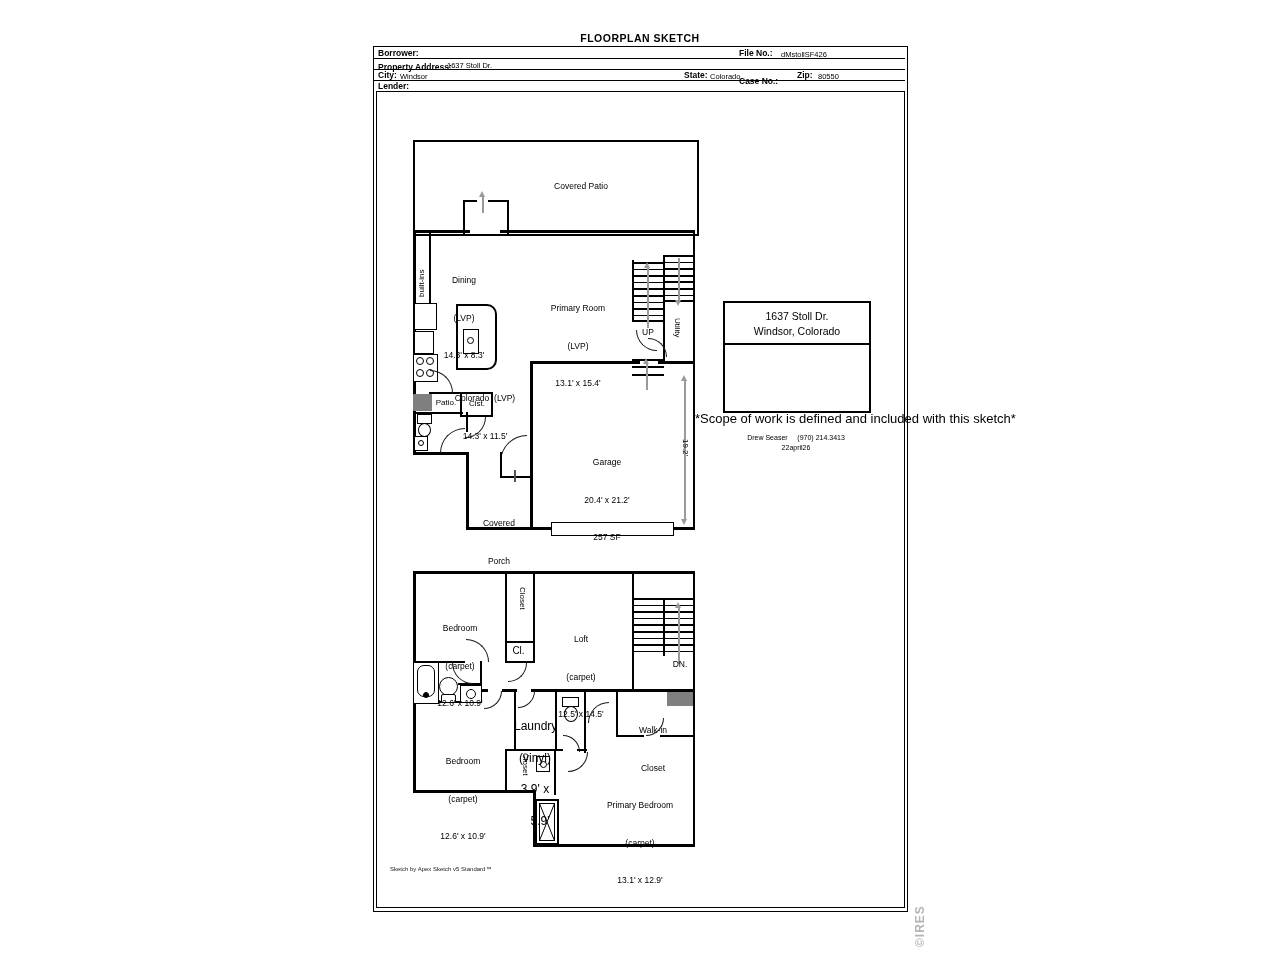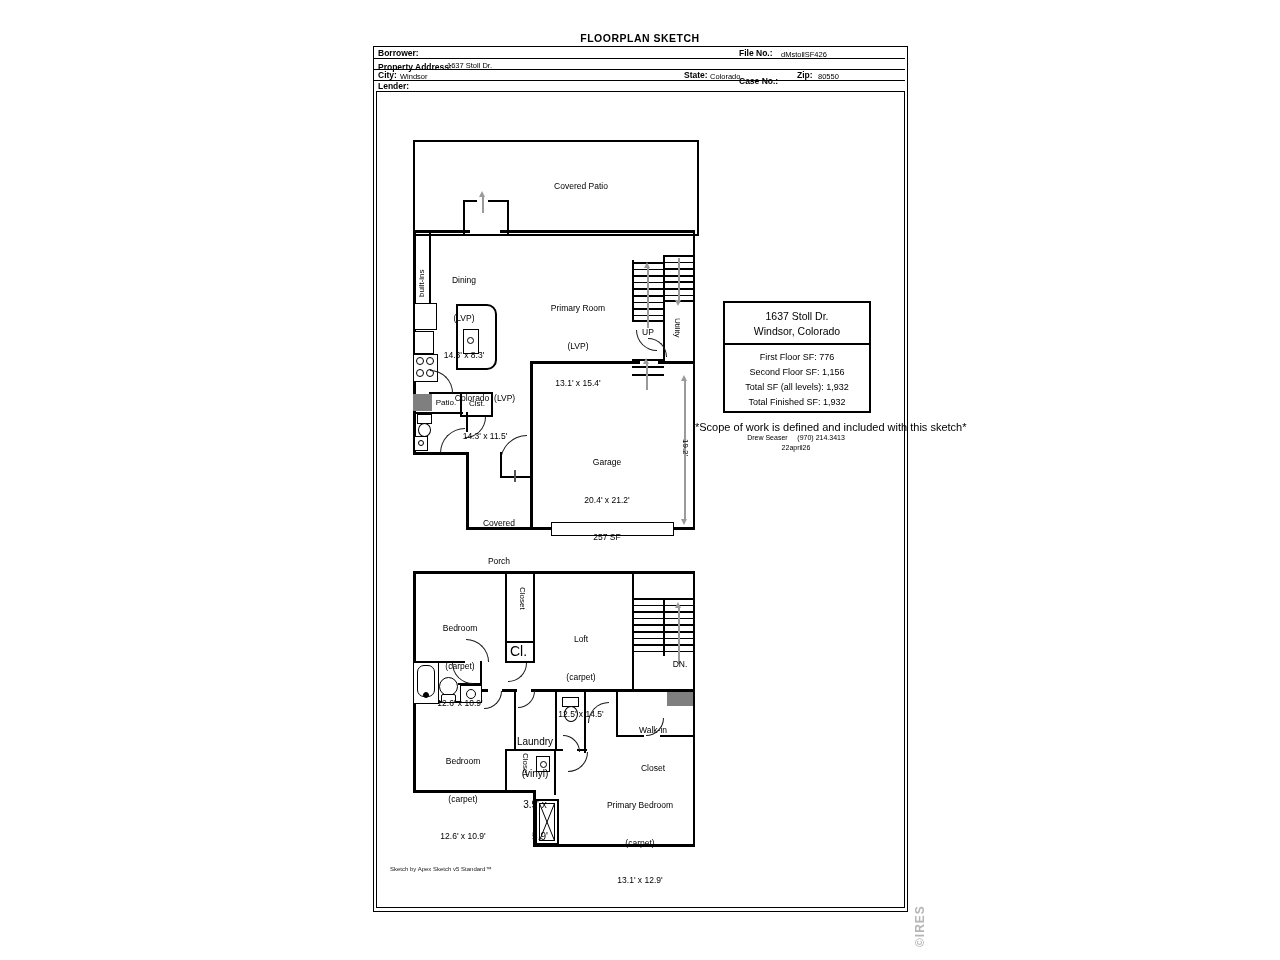--- a/index.html
+++ b/index.html
@@ -241,32 +241,32 @@
 <div class="arc tl" style="left:588px;top:702px;width:20px;height:20px"></div>
 <div class="arc br" style="left:568px;top:752px;width:19px;height:19px"></div>
 <div class="arc br" style="left:646px;top:718px;width:17px;height:17px"></div>
 
 <div class="lbl" style="left:425px;top:597px;width:70px">
   <div>Bedroom</div>
   <div>(carpet)</div>
   <div>12.6' x 10.9'</div>
 </div>
 <span class="vt rot90" style="left:527px;top:587px">Closet</span>
-<div class="lbl" style="left:506px;top:645px;width:25px;font-size:14px">Cl.</div>
+<div class="lbl" style="left:506px;top:645px;width:25px;font-size:10px">Cl.</div>
 <div class="lbl" style="left:546px;top:608px;width:70px">
   <div>Loft</div>
   <div>(carpet)</div>
   <div>12.5' x 14.5'</div>
 </div>
 <div class="lbl" style="left:428px;top:730px;width:70px">
   <div>Bedroom</div>
   <div>(carpet)</div>
   <div>12.6' x 10.9'</div>
 </div>
-<div class="lbl" style="left:514px;top:716px;width:42px;font-size:10px;line-height:10.5px">
+<div class="lbl" style="left:514px;top:700px;width:42px;font-size:12px;line-height:10.5px">
   <div>Laundry</div>
   <div>(vinyl)</div>
   <div>3.9' x</div>
   <div style="padding-left:10px">5.9'</div>
 </div>
 <span class="vt rot90" style="left:530px;top:753px">Closet</span>
 <div class="lbl" style="left:620px;top:699px;width:66px">
   <div>Walk-in</div>
   <div>Closet</div>
 </div>
@@ -274,25 +274,19 @@
   <div>Primary Bedroom</div>
   <div>(carpet)</div>
   <div>13.1' x 12.9'</div>
 </div>
 
 <div id="infobox">
   <div class="addr">
     <div>1637 Stoll Dr.</div>
     <div>Windsor, Colorado</div>
   </div>
-  <div class="stats">
-    <div>First Floor SF: 776</div>
-    <div>Second Floor SF: 1,156</div>
-    <div>Total SF (all levels): 1,932</div>
-    <div>Total Finished SF: 1,932</div>
-  </div>
-</div>
-<div class="note" style="top:421px;font-size:11px">*Scope of work is defined and included with this sketch*</div>
+</div>
+<div class="note" style="top:411px;font-size:13px">*Scope of work is defined and included with this sketch*</div>
 <div class="note" style="top:434px">Drew Seaser     (970) 214.3413</div>
 <div class="note" style="top:444px">22april26</div>
 
 <div id="credit">Sketch by Apex Sketch v5 Standard™</div>
 <div id="watermark">©IRES</div>
 
 </body></html>

